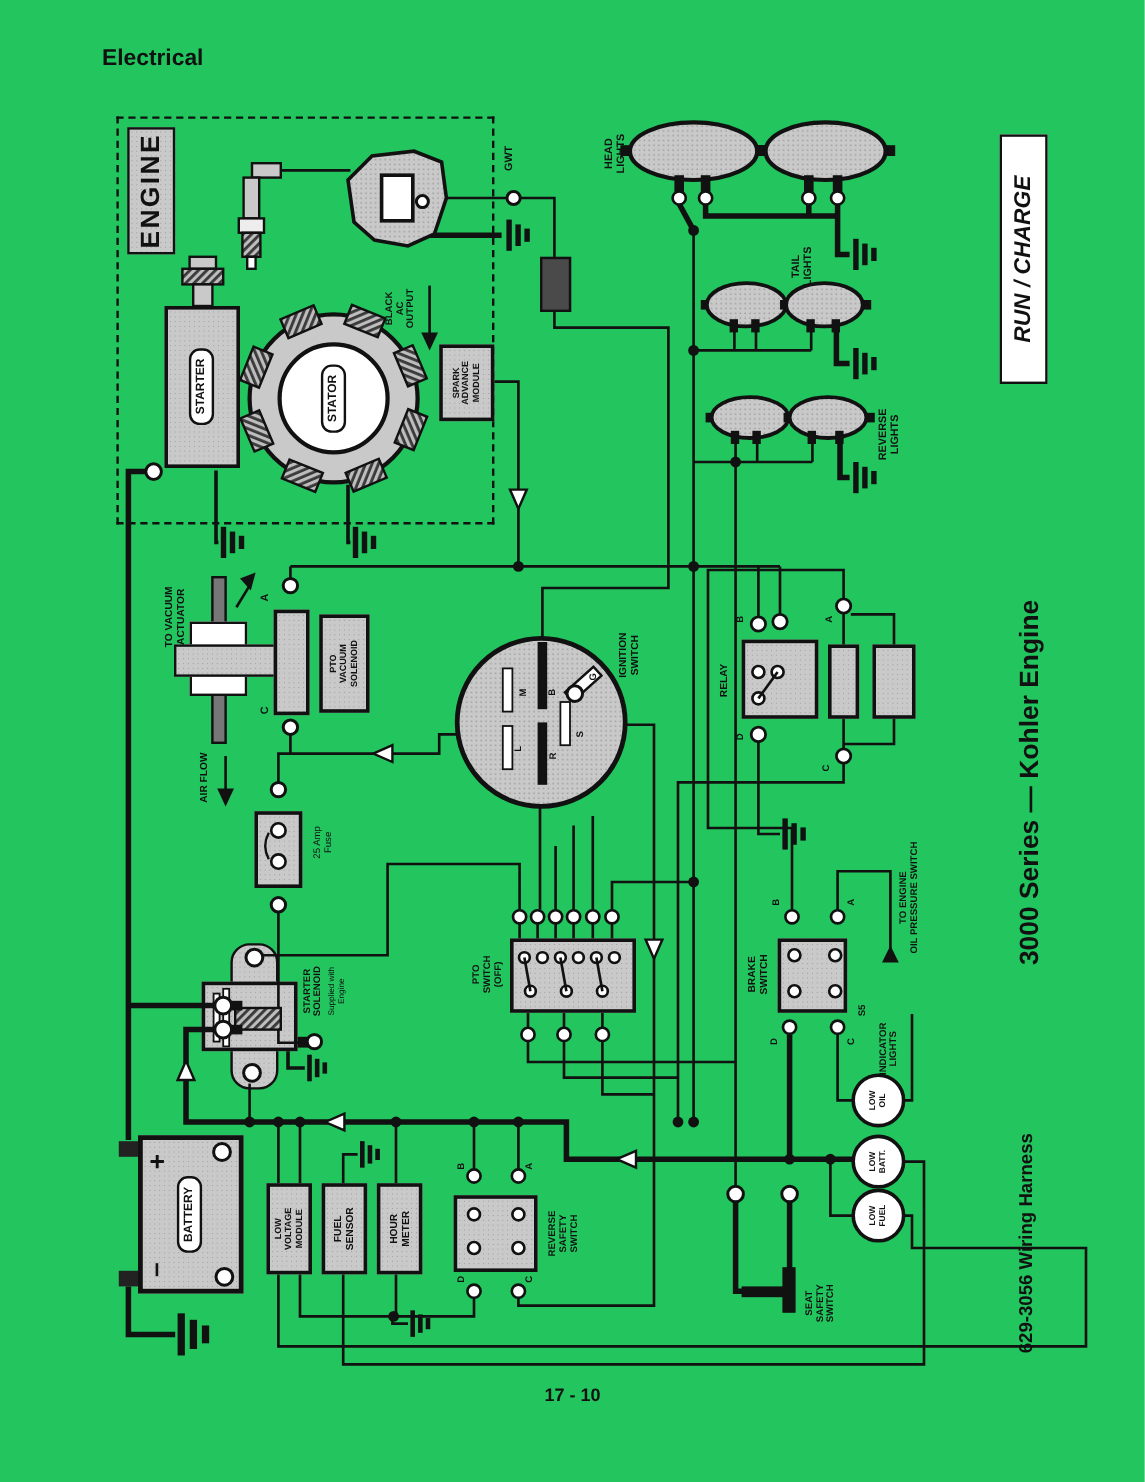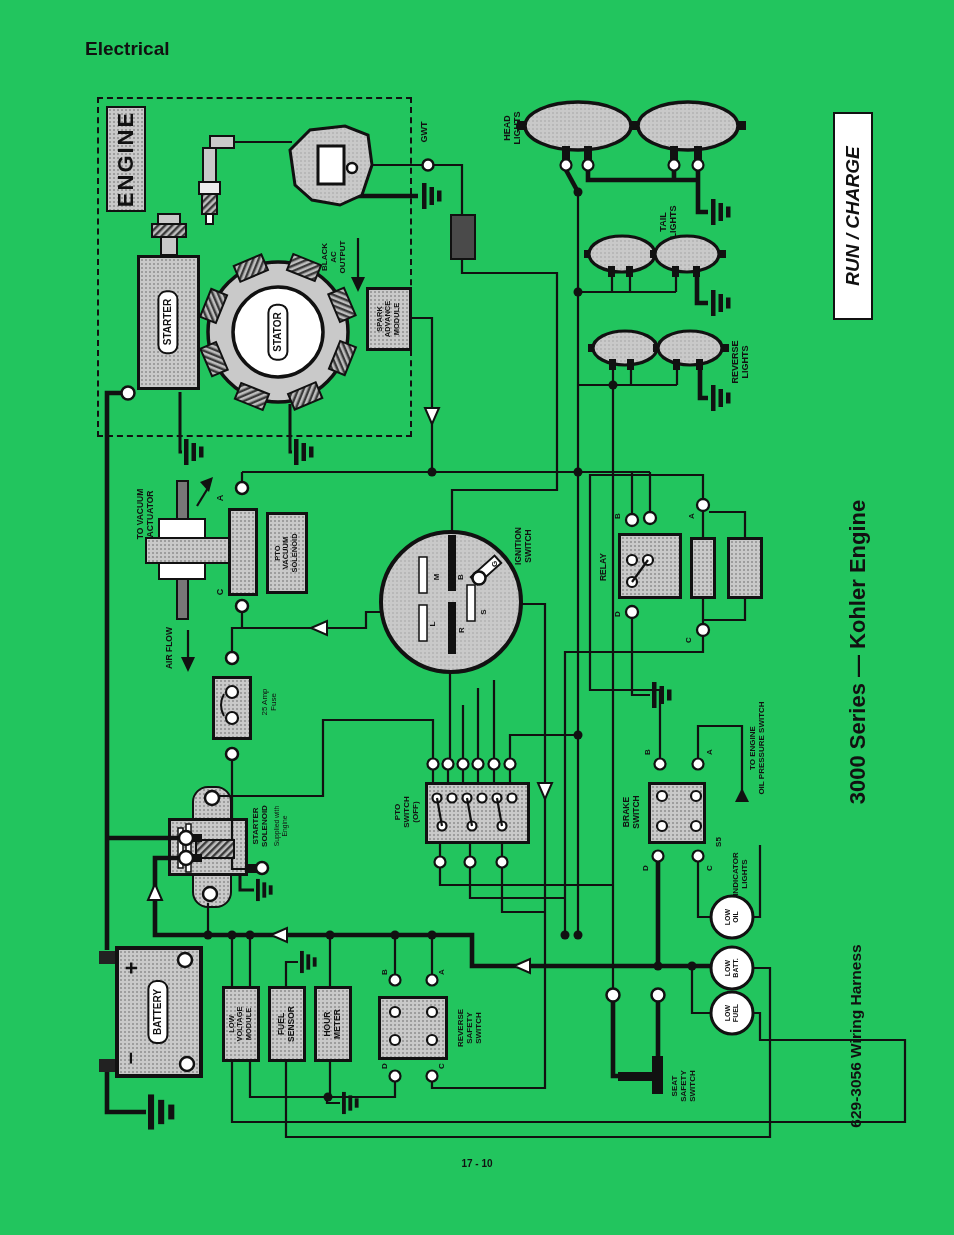--- a/index.html
+++ b/index.html
@@ -454,14 +454,14 @@
   <div class="rot z4" style="left:385px;top:1066px;font-size:8px;">D</div>
   <div class="rot z4" style="left:442px;top:1066px;font-size:8px;">C</div>
 
   <div class="rot z4" style="left:684px;top:1086px;font-size:8px;">SEAT
 SAFETY
 SWITCH</div>
 
   <div class="rot z4" style="left:858px;top:652px;font-size:22px;">3000 Series — Kohler Engine</div>
   <div class="rot z4" style="left:856px;top:1036px;font-size:15.5px;">629-3056 Wiring Harness</div>
 
-  <div class="rot z4" style="left:477px;top:1164px;font-size:10px;transform:translate(-50%,-50%);">17 - 10</div>
+  <div class="rot z4" style="left:477px;top:1164px;font-size:15px;transform:translate(-50%,-50%);">17 - 10</div>
 </div>
 
 </body></html>

